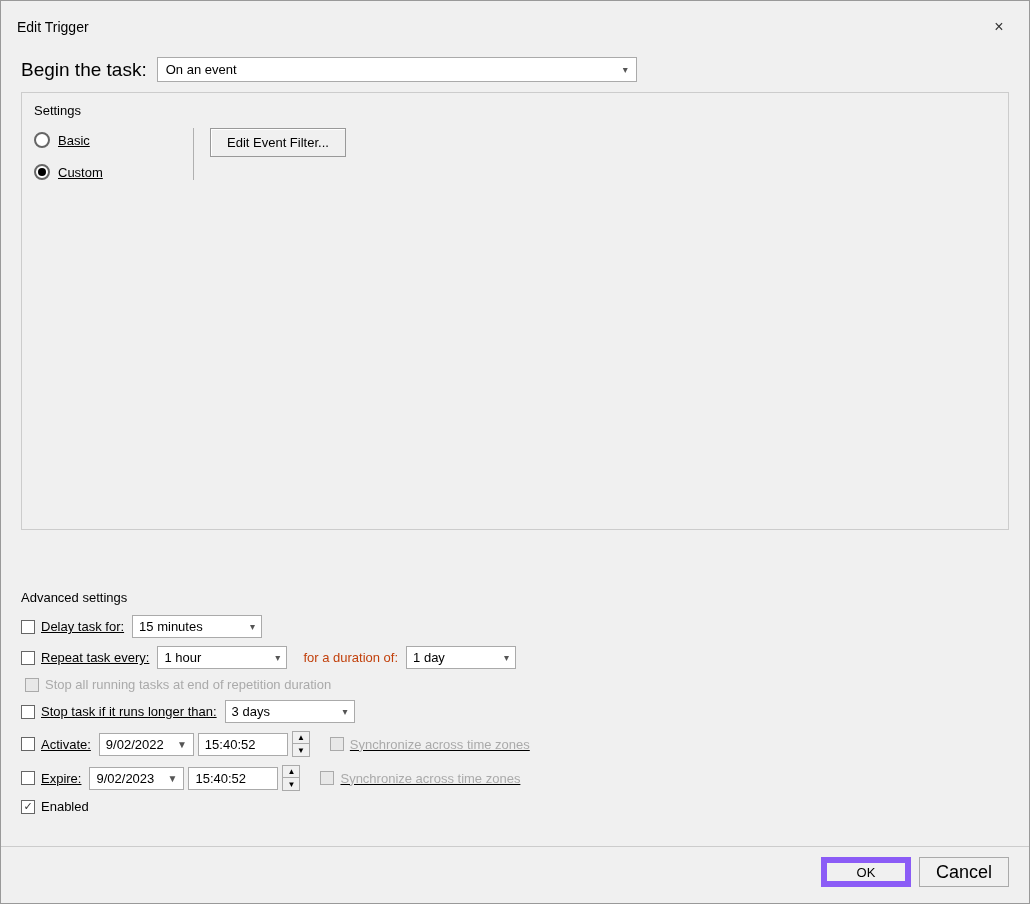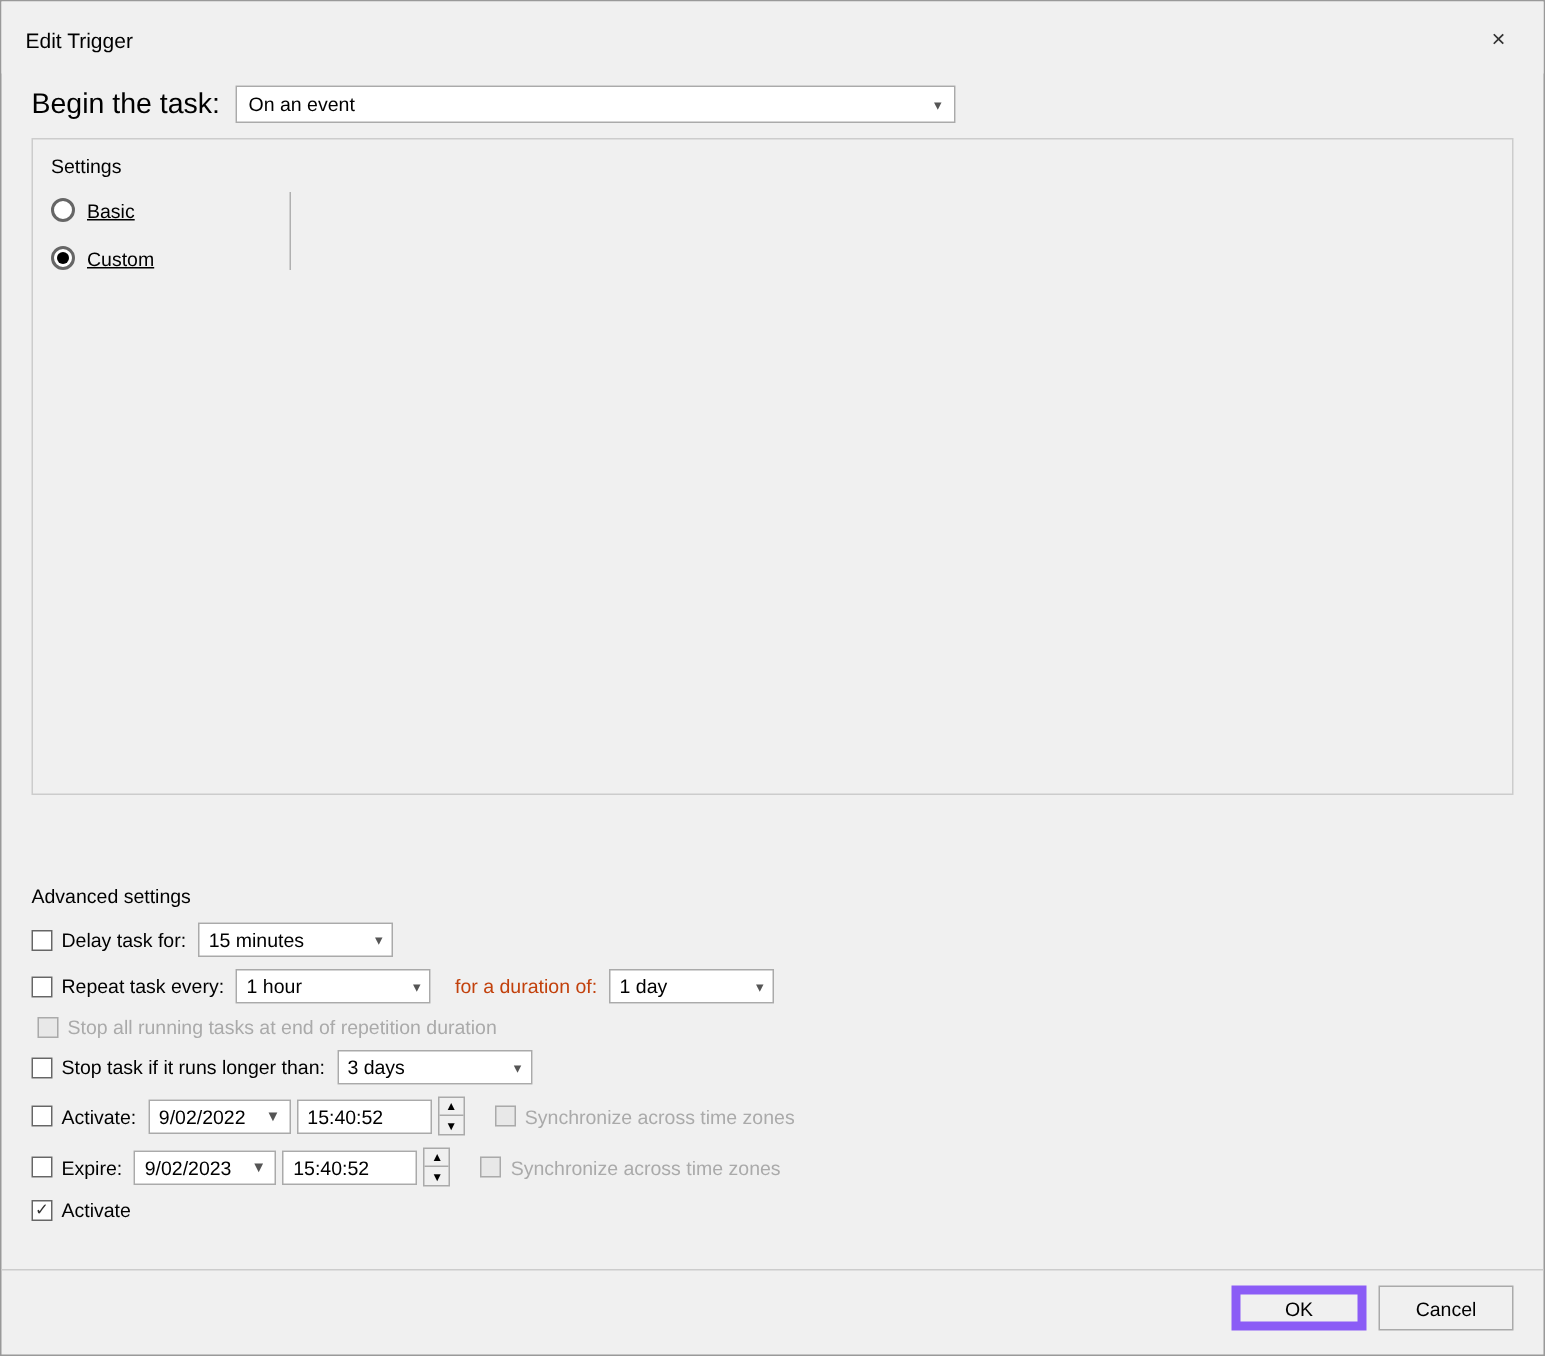--- a/index.html
+++ b/index.html
@@ -145,20 +145,21 @@
     .adv-row {
       display: flex;
       align-items: center;
       gap: 8px;
       margin-bottom: 8px;
     }
     .checkbox-wrap {
       display: flex;
       align-items: center;
       gap: 6px;
+      text-decoration: underline;
     }
     .cb {
       width: 14px;
       height: 14px;
       border: 1px solid #666;
       background: white;
       display: flex;
       align-items: center;
       justify-content: center;
       cursor: pointer;
@@ -258,21 +259,21 @@
       border: 6px solid #8b5cf6;
       cursor: pointer;
       font-size: 13px;
     }
     .btn-cancel {
       width: 90px;
       height: 30px;
       background: #f0f0f0;
       border: 1px solid #aaa;
       cursor: pointer;
-      font-size: 13px;
+      font-size: 18px;
     }
     .for-duration-label {
       font-size: 13px;
       color: #c2410c;
       margin-left: 8px;
     }
     .dropdown-dur {
       min-width: 110px;
     }
   </style>
@@ -302,20 +303,23 @@
         <div class="radio-group">
           <div class="radio-item">
             <div class="radio-input"></div>
             <span class="radio-label">Basic</span>
           </div>
           <div class="radio-item">
             <div class="radio-input checked"></div>
             <span class="radio-label">Custom</span>
           </div>
         </div>
+        <div class="right-panel">
+          <button class="edit-event-btn">Edit Event Filter...</button>
+        </div>
       </div>
     </div>
 
     <div class="advanced-section">
       <div class="advanced-label">Advanced settings</div>
 
       <div class="adv-row">
         <div class="checkbox-wrap">
           <div class="cb"></div>
           <span class="cb-label">Delay task for:</span>
@@ -401,21 +405,21 @@
           </div>
         </div>
         <div class="checkbox-wrap" style="margin-left:12px;">
           <div class="cb disabled"></div>
           <span class="sync-label">Synchronize across time zones</span>
         </div>
       </div>
 
       <div class="enabled-row">
         <div class="cb checked"></div>
-        <span class="cb-label">Activate</span>
+        <span class="cb-label">Enabled</span>
       </div>
     </div>
   </div>
 
   <div class="footer">
     <button class="btn-ok">OK</button>
     <button class="btn-cancel">Cancel</button>
   </div>
 </div>
 

